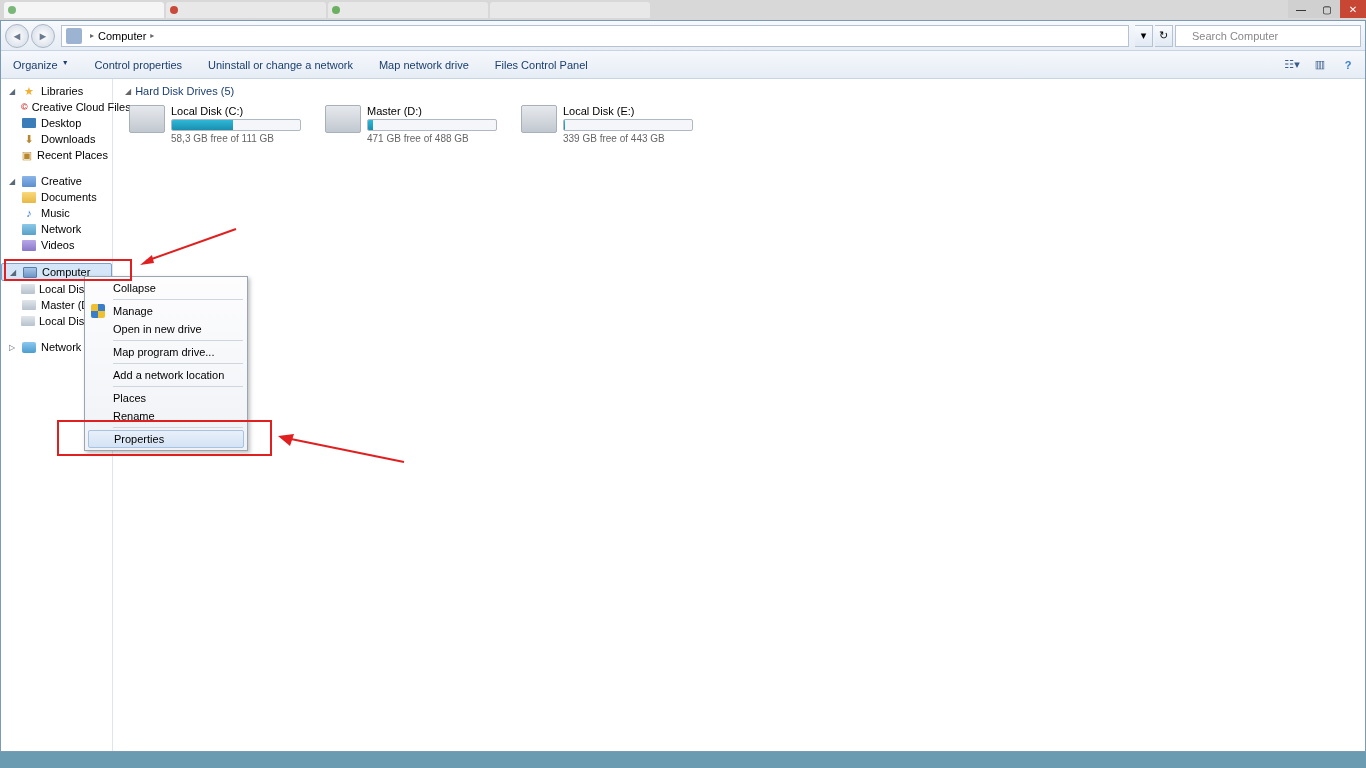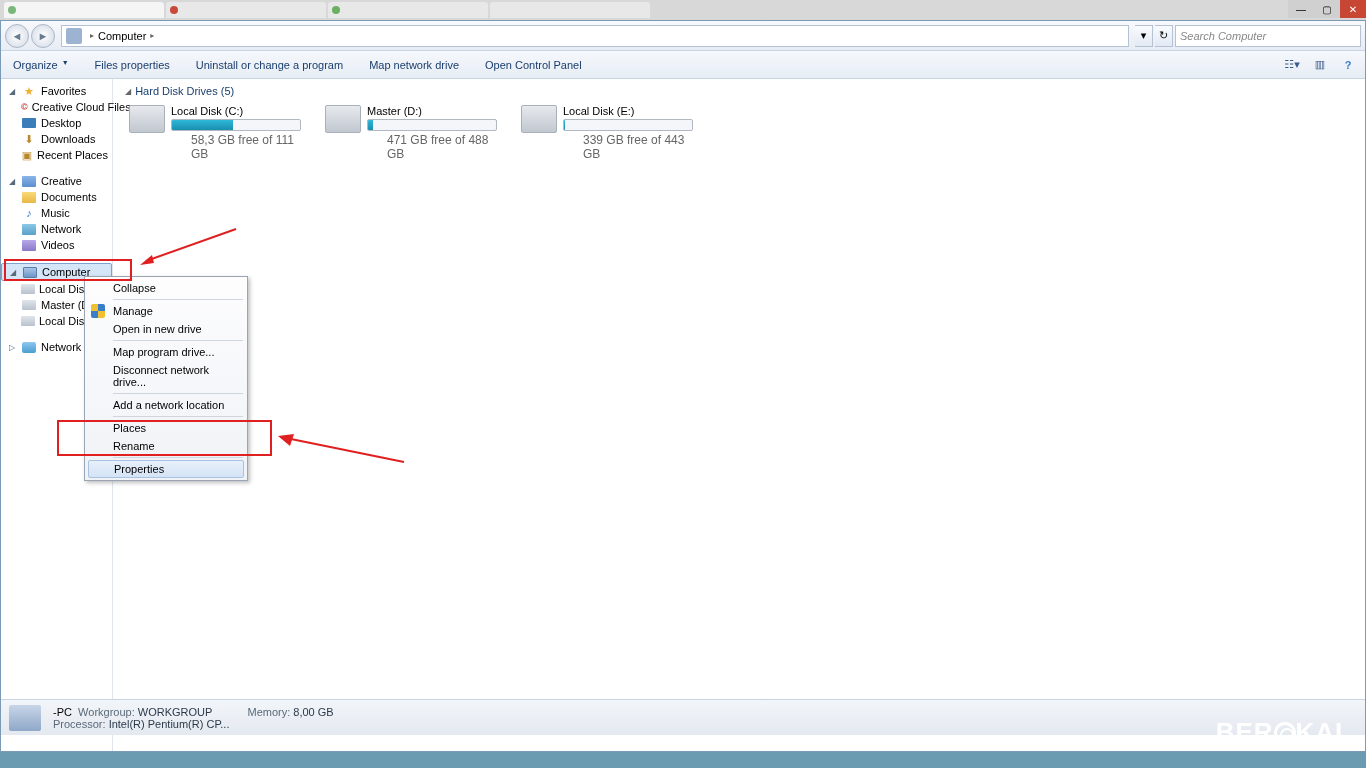--- a/index.html
+++ b/index.html
@@ -14,21 +14,21 @@
 .win-btn.min { background:#d0d0d0; }
 .win-btn.max { background:#d0d0d0; }
 .win-btn.close { background:#c74634; color:#fff; }
 
 .explorer { position:absolute; top:20px; left:0; right:0; bottom:16px; background:#fff; display:flex; flex-direction:column; border:1px solid #7a9ab5; }
 
 .addr-row { height:30px; display:flex; align-items:center; background:linear-gradient(#f7f9fc,#e7edf5); border-bottom:1px solid #c9d4e3; padding:2px 4px; gap:2px;}
 .nav-btn { width:24px; height:24px; border-radius:50%; background:radial-gradient(#fff,#d0d8e4); border:1px solid #aab6c6; display:flex; align-items:center; justify-content:center; color:#6b7b8f;}
 .addr-bar { flex:1; height:22px; border:1px solid #b5c2d4; background:#fff; display:flex; align-items:center; padding:0 4px; margin:0 4px;}
 .addr-btn { width:18px; height:22px; border:1px solid #b5c2d4; border-left:none; background:linear-gradient(#f9fbfe,#e2e9f3); display:flex; align-items:center; justify-content:center;}
-.search-box { width:186px; height:22px; border:1px solid #b5c2d4; background:#fff; padding:0 4px; color:#888; font-style:italic; display:flex; align-items:center;}
+.search-box { width:186px; height:22px; border:1px solid #b5c2d4; background:#fff; padding:0 16px; color:#888; display:flex; align-items:center;}
 .crumb-icon { width:16px; height:16px; background:#9cb3d1; border-radius:2px; margin-right:4px;}
 .crumb-sep { color:#666; margin:0 4px; font-size:8px;}
 
 .cmd-row { height:28px; background:linear-gradient(#f5f8fc,#e7edf5); border-bottom:1px solid #c9d4e3; display:flex; align-items:center; padding:0 6px; gap:14px;}
 .cmd-item { color:#1a3e6e; cursor:pointer; padding:4px 6px;}
 .organize { display:flex; align-items:flex-start; gap:4px;}
 .org-arrow { font-size:7px; color:#1a3e6e;}
 .cmd-right { margin-left:auto; display:flex; gap:6px; align-items:center;}
 .view-btn { width:22px; height:20px; border:1px solid transparent; display:flex; align-items:center; justify-content:center; color:#3a5a8a;}
 
@@ -54,21 +54,21 @@
 
 .content { flex:1; padding:6px 12px; position:relative;}
 .section-hdr { display:flex; align-items:center; gap:4px; color:#1a3e6e; margin-bottom:4px;}
 .drives-row { display:flex; gap:16px; flex-wrap:wrap;}
 .drive-tile { width:180px; display:flex; gap:6px; padding:4px;}
 .drive-big { width:36px; height:28px; background:linear-gradient(#e6e9ed,#c2c8d0); border-radius:2px; border:1px solid #a8b0ba;}
 .drive-body { flex:1;}
 .drive-name { color:#000; margin-bottom:2px;}
 .drive-bar { height:12px; border:1px solid #b0b8c4; border-radius:2px; background:#f4f6f9; overflow:hidden; margin-bottom:2px;}
 .drive-fill { height:100%; background:linear-gradient(#2eb8d8,#1a8fb0);}
-.drive-free { color:#666; font-size:12px;margin-left:20px;}
+.drive-free { color:#666; font-size:10px;}
 
 .ctx-menu { position:absolute; left:84px; top:276px; width:164px; background:linear-gradient(#fdfdfe,#f0f2f6); border:1px solid #9aa5b4; box-shadow:2px 2px 4px rgba(0,0,0,.25); padding:2px;}
 .ctx-item { padding:3px 8px 3px 26px; position:relative; cursor:pointer;}
 .ctx-item.sel { background:linear-gradient(#e8f0fa,#d4e3f5); border:1px solid #a8c2e2; border-radius:2px; margin:0 1px; padding:2px 7px 2px 25px;}
 .ctx-sep { height:1px; background:#d0d6de; margin:2px 2px 2px 26px;}
 .ctx-ico { position:absolute; left:4px; top:2px; width:16px; height:16px;}
 .shield { width:14px; height:14px; background:conic-gradient(#3a7dc8 0 25%, #f0c030 0 50%, #3a7dc8 0 75%, #f0c030 0); border-radius:2px;}
 
 .red-box { position:absolute; border:2px solid #e02020; pointer-events:none;}
 .arrow-line { position:absolute; pointer-events:none;}
@@ -114,39 +114,39 @@
     <div class="addr-btn">▾</div>
     <div class="addr-btn">↻</div>
     <div class="search-box">Search Computer</div>
   </div>
 
   <div class="cmd-row">
     <div class="cmd-item organize">
       <span>Organize</span>
         <span class="org-arrow">▼</span>
     </div>
-    <div class="cmd-item">Files properties</div>
-    <div class="cmd-item">Uninstall or change a program</div>
+    <div class="cmd-item">Control properties</div>
+    <div class="cmd-item">Uninstall or change a network</div>
     <div class="cmd-item">Map network drive</div>
-    <div class="cmd-item">Open Control Panel</div>
+    <div class="cmd-item">Files Control Panel</div>
     <div class="cmd-right">
       <div class="view-btn">☷▾</div>
       <div class="view-btn">▥</div>
       <div class="view-btn" style="color:#3a7dc8;font-weight:bold">?</div>
     </div>
   </div>
 
   <div class="body-split">
     <div class="tree">
 
       <div class="tree-group">
         <div class="tree-item header">
             <span class="tri">◢</span>
             <span class="t-ico star-ico">★</span>
-            <span>Favorites</span>
+            <span>Libraries</span>
           </div>
         <div class="tree-item child">
             <span class="t-ico cc-ico">©</span>
             <span>Creative Cloud Files</span>
           </div>
         <div class="tree-item child">
             <span class="t-ico">
               <span class="desk-ico"></span>
             </span>
             <span>Desktop</span>
@@ -265,41 +265,31 @@
     <div class="drive-bar">
                 <div class="drive-fill" style="width:1%"></div>
               </div>
     <div class="drive-free">339 GB free of 443 GB</div>
   </div>
           </div>
         </div>
     </div>
   </div>
 
-  <div class="status-bar">
-    <div class="status-icon"></div>
-    <div class="status-grid">
-      <div><span>-PC</span> &nbsp;<span class="sb-label">Workgroup:</span> <span class="sb-val">WORKGROUP</span></div>
-      <div><span class="sb-label">Memory:</span> <span class="sb-val">8,00 GB</span></div>
-      <div></div>
-      <div style="grid-column:1"><span class="sb-label">Processor:</span> <span class="sb-val">Intel(R) Pentium(R) CP...</span></div>
-    </div>
-  </div>
 </div>
 
 <div class="ctx-menu" id="ctx-menu">
     <div class="ctx-item">Collapse</div>
     <div class="ctx-sep"></div>
     <div class="ctx-item">Manage<div class="ctx-ico">
         <div class="shield"></div>
       </div></div>
     <div class="ctx-item">Open in new drive</div>
     <div class="ctx-sep"></div>
     <div class="ctx-item">Map program drive...</div>
-    <div class="ctx-item">Disconnect network drive...</div>
     <div class="ctx-sep"></div>
     <div class="ctx-item">Add a network location</div>
     <div class="ctx-sep"></div>
     <div class="ctx-item">Places</div>
     <div class="ctx-item">Rename</div>
     <div class="ctx-sep"></div>
     <div class="ctx-item sel">Properties</div>
   </div>
 
 <div class="red-box" style="left:4px; top:259px; width:128px; height:22px;"></div>

